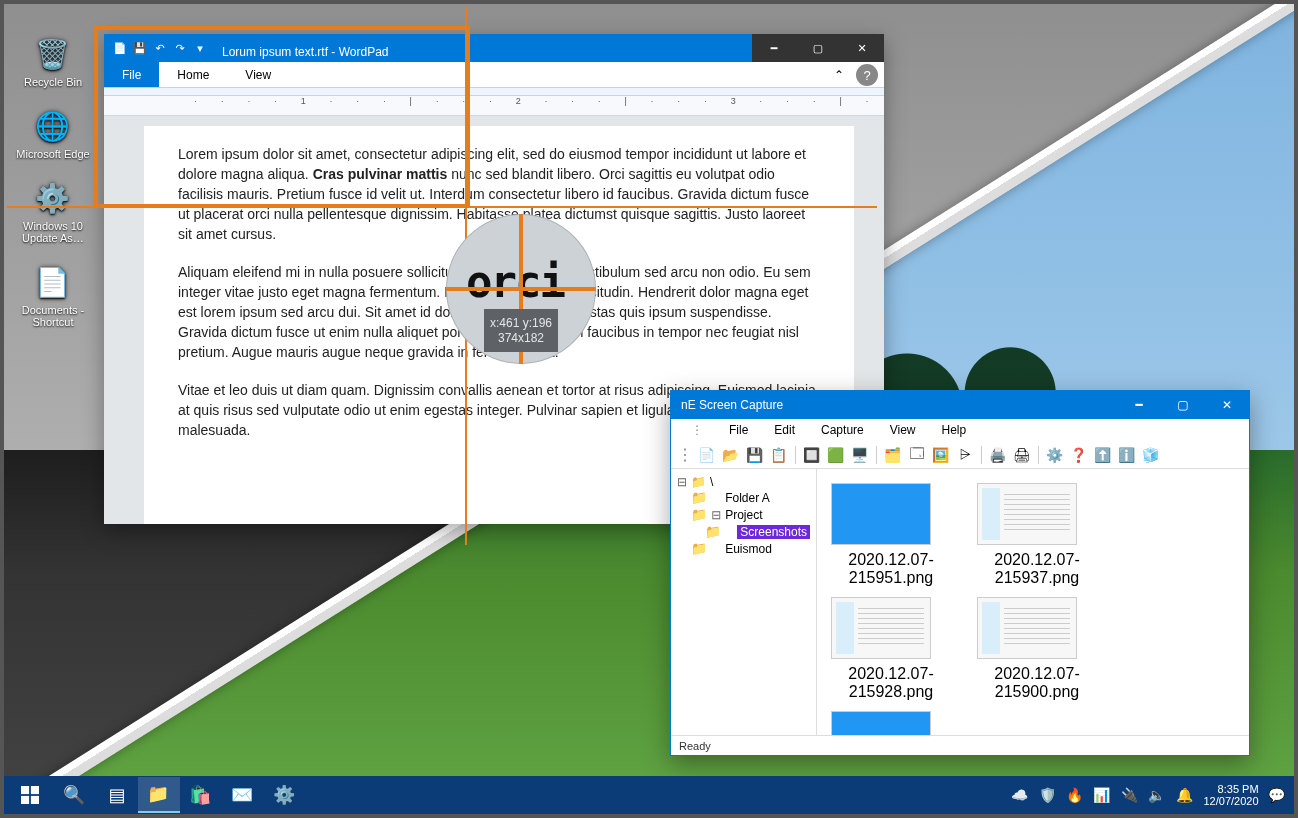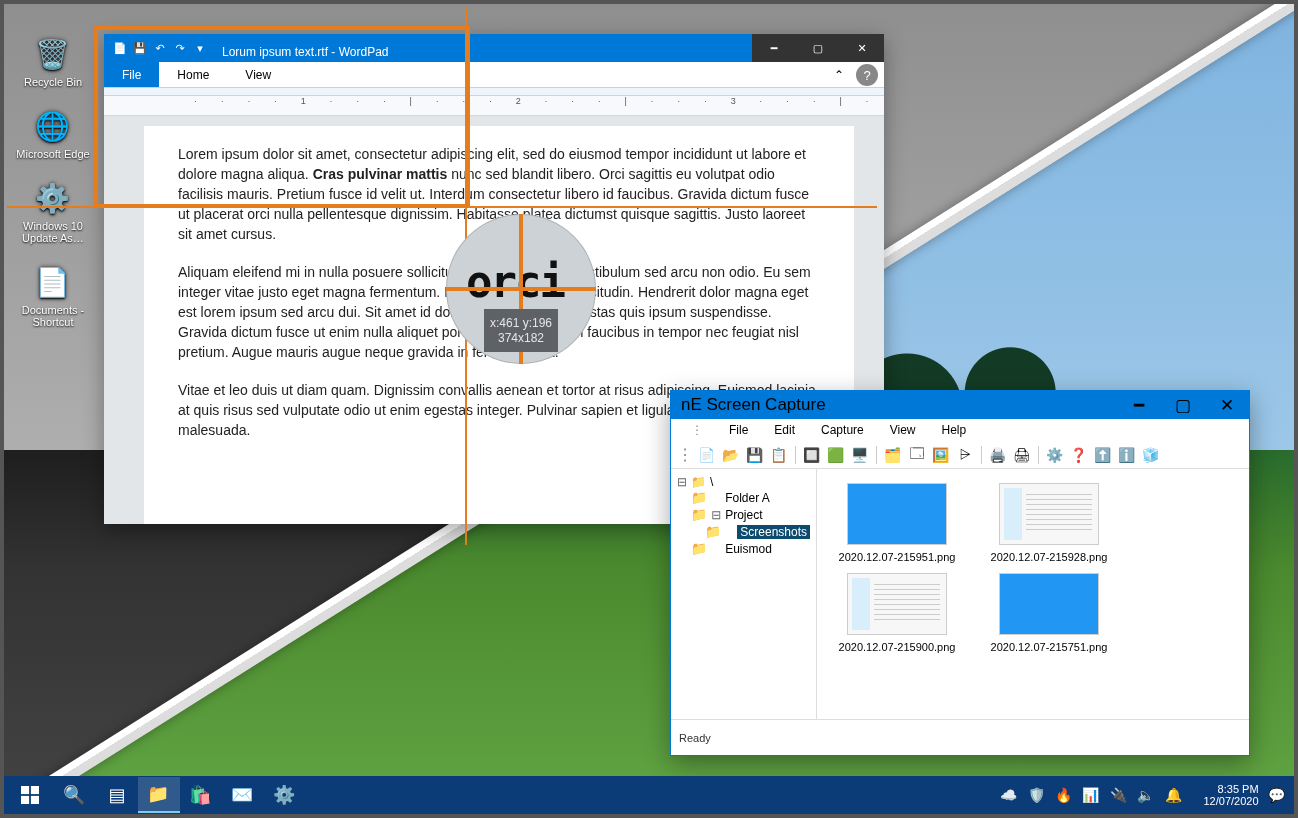--- a/index.html
+++ b/index.html
@@ -56,56 +56,56 @@
                overflow:hidden; z-index:51; box-shadow:0 0 0 1px rgba(0,0,0,.15) inset; }
   .mag-cross-h, .mag-cross-v { position:absolute; background:#e57d1e; }
   .mag-cross-h { top:73px; left:0; right:0; height:4px; }
   .mag-cross-v { left:73px; top:0; bottom:0; width:4px; }
   .mag-pixel { position:absolute; top:46px; left:20px; font:700 44px/1 Consolas,monospace; letter-spacing:-2px; color:#111; }
   .mag-xybar { position:absolute; left:38px; right:38px; top:95px; bottom:12px; background:#5e6266; color:#e5e5e5; text-align:center;
                display:flex; flex-direction:column; align-items:center; justify-content:center; font-size:12px; gap:1px; }
 
   
   .capwin { position:absolute; left:666px; top:386px; width:580px; height:366px; background:#fff; border:1px solid #0078d7; box-shadow:0 8px 24px rgba(0,0,0,.35); display:flex; flex-direction:column; z-index:40; }
-  .capwin .titlebar { height:28px; background:#0078d7; color:#000000; display:flex; align-items:center; padding-left:10px; font-size:17px; }
+  .capwin .titlebar { height:28px; background:#0078d7; color:#ffffff; display:flex; align-items:center; padding-left:10px; font-size:12px; }
   .capwin .titlebar .filler { flex:1; }
   .capwin .titlebar .b { width:44px; height:28px; display:flex; align-items:center; justify-content:center; }
   .capwin .menubar { height:22px; display:flex; align-items:center; gap:2px; font-size:12px; padding:0 8px; color:#000; }
   .capwin .menubar span { padding:2px 12px; cursor:pointer; }
   .capwin .toolbar { height:28px; display:flex; align-items:center; gap:4px; padding:0 6px; border-bottom:1px solid #ddd; }
   .capwin .toolbar i { width:20px; height:20px; display:flex; align-items:center; justify-content:center; font-size:14px; font-style:normal; border-radius:2px; }
   .capwin .toolbar .sep { width:1px; height:18px; background:#ccc; margin:0 2px; }
 
   .capwin .body { flex:1; display:flex; min-height:0; }
   .capwin .tree { width:146px; border-right:1px solid #ddd; padding:6px; font-size:12px; }
   .tree ul { list-style:none; padding-left:14px; }
   .tree li { display:flex; align-items:center; gap:4px; padding:1px 0; cursor:pointer; }
   .tree li::before { content:"📁"; font-size:13px; }
-  .tree li.sel span { background:#0c4a6e; color:#fff; padding:0 3px; }
+  .tree li.sel span { background:#6d28d9; color:#fff; padding:0 3px; }
   .tree .exp { width:10px; display:inline-block; color:#666; text-align:center; }
 
   .capwin .thumbs { flex:1; display:flex; flex-wrap:wrap; align-content:flex-start; gap:10px 26px; padding:14px; overflow:hidden; }
-  .filetile { width:120px; display:flex; flex-direction:column; align-items:center; font-size:11px; text-align:center;margin-left:6px; }
+  .filetile { width:120px; display:flex; flex-direction:column; align-items:flex-start; font-size:16px; text-align:center; }
   .filetile .prev { width:100px; height:62px; background:linear-gradient(135deg,#2196f3 0 55%, #f7f7f7 55%); border:1px solid #ccc; margin-bottom:6px; position:relative; overflow:hidden; }
   .filetile .prev.plain { background:#f7f7f7; }
   .filetile .prev.plain::before { content:""; position:absolute; left:4px; top:4px; bottom:4px; width:18px; background:#d9eefb; }
   .filetile .prev.plain::after  { content:""; position:absolute; left:26px; top:10px; right:6px; bottom:10px;
        background:repeating-linear-gradient(#ccc 0 1px,transparent 1px 5px); }
   .filetile .prev.blue { background:#2196f3; }
 
-  .capwin .status { height:36px; border-top:1px solid #ddd; font-size:11px; padding:2px 8px; color:#333; display:flex; align-items:center; }
+  .capwin .status { height:20px; border-top:1px solid #ddd; font-size:11px; padding:2px 8px; color:#333; display:flex; align-items:center; }
 
   
   .taskbar { position:absolute; left:0; right:0; bottom:0; height:38px; background:#0c3c78; display:flex; align-items:center; padding:0 8px; color:#fff; gap:6px; z-index:100; }
   .taskbar .start { width:36px; height:36px; display:flex; align-items:center; justify-content:center; }
   .taskbar .tbtn  { width:42px; height:36px; display:flex; align-items:center; justify-content:center; font-size:18px; }
   .taskbar .tbtn.active { border-bottom:2px solid #7ecdf0; background:rgba(255,255,255,.15); }
   .taskbar .tray { margin-left:auto; display:flex; align-items:center; gap:10px; font-size:11px; }
   .taskbar .tray .icon { font-size:14px; }
-  .taskbar .clock { display:flex; flex-direction:column; align-items:flex-end; line-height:12px;margin-left:11px; }
+  .taskbar .clock { display:flex; flex-direction:column; align-items:flex-end; line-height:12px; }
 
   svg.winlogo { width:18px; height:18px; }
 </style>
 </head>
 <body>
 
 <div class="canvas">
   <div class="wallpaper"></div>
   <div class="bw-layer"></div>
   <div class="diag-stripe"></div>
@@ -239,20 +239,24 @@
             <li>
               <span class="exp"></span>
               <span>Euismod</span>
             </li>
           </ul>
       </div>
       <div class="thumbs" id="thumbs">
           <div class="filetile">
      <div class="prev blue"></div>
      <div>2020.12.07-215951.png</div>
+   </div>
+          <div class="filetile">
+     <div class="prev plain"></div>
+     <div>2020.12.07-215937.png</div>
    </div>
           <div class="filetile">
      <div class="prev plain"></div>
      <div>2020.12.07-215928.png</div>
    </div>
           <div class="filetile">
      <div class="prev plain"></div>
      <div>2020.12.07-215900.png</div>
    </div>
           <div class="filetile">

